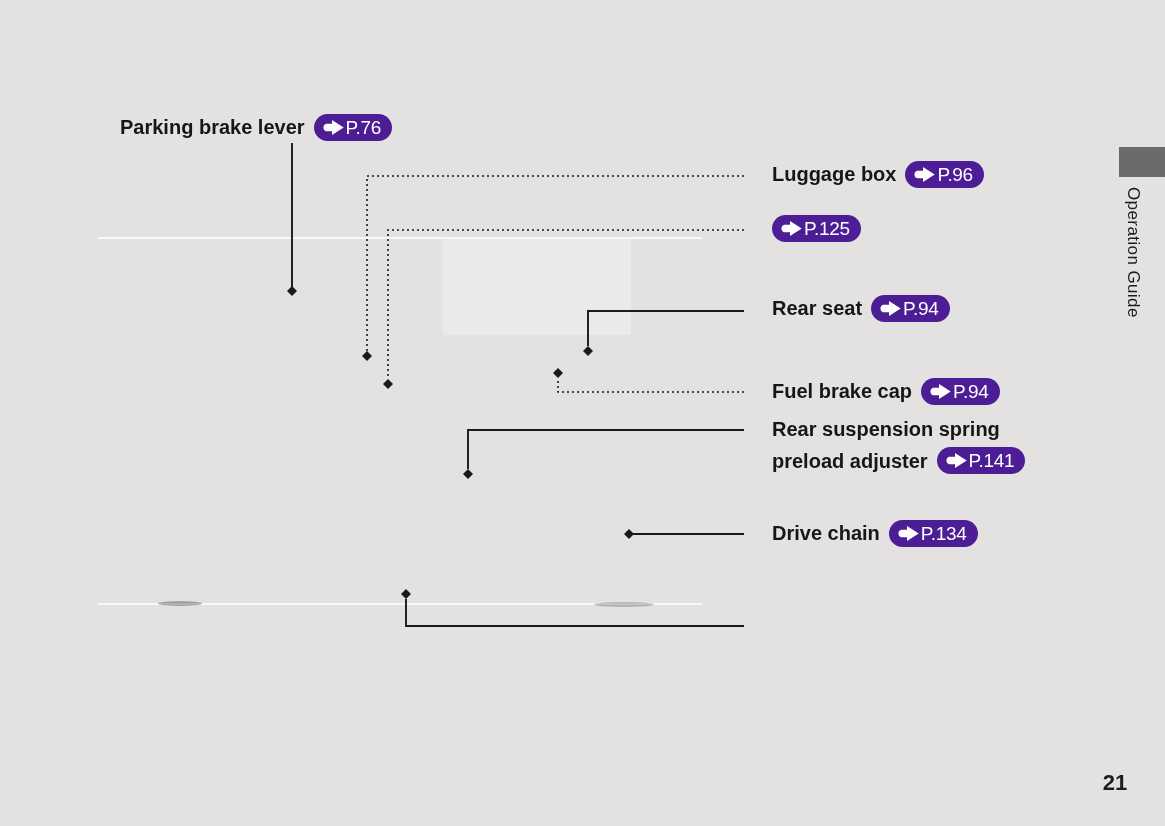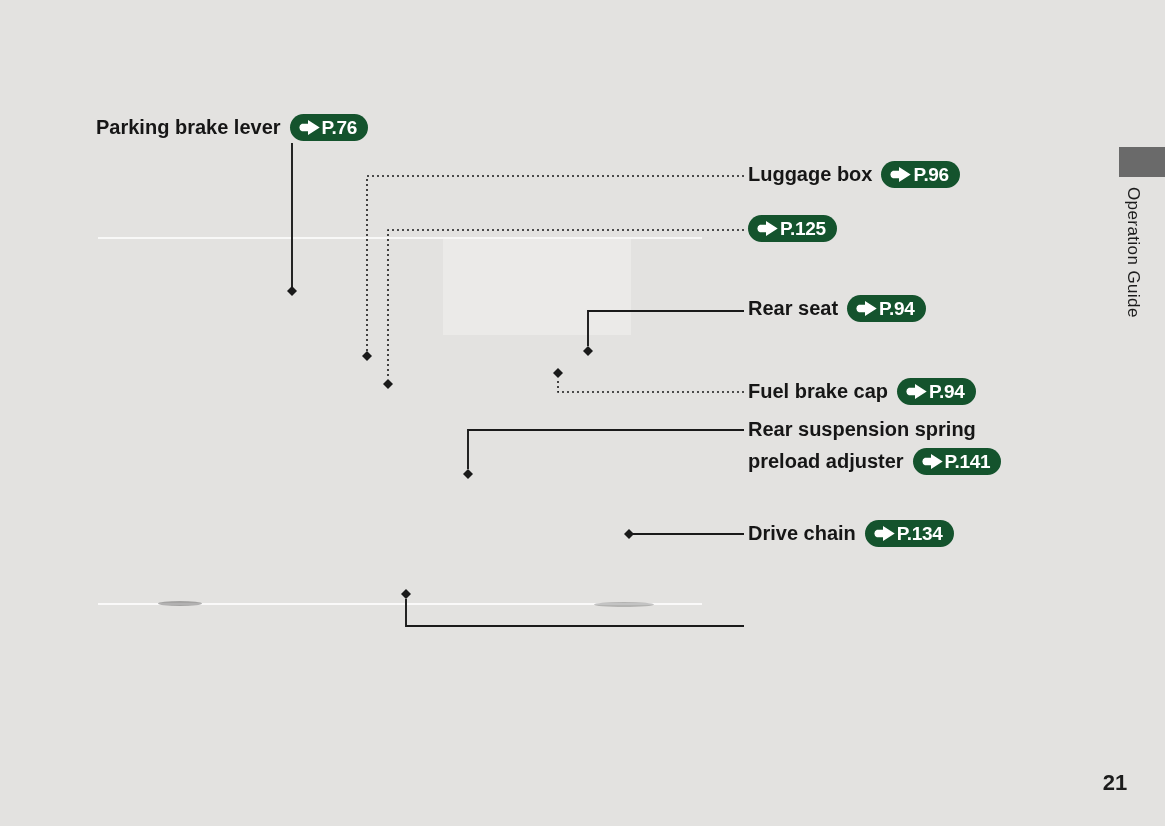--- a/index.html
+++ b/index.html
@@ -19,29 +19,30 @@
   .ghost-panel{left:443px;top:239px;width:188px;height:96px;background:rgba(255,255,255,.28);}
   .ghost-hline-lower{left:98px;top:603px;width:604px;height:2px;background:rgba(255,255,255,.8);}
   .ghost-smudge-a{left:158px;top:601px;width:44px;height:5px;border-radius:50%;background:rgba(70,70,70,.40);}
   .ghost-smudge-b{left:594px;top:602px;width:60px;height:5px;border-radius:50%;background:rgba(70,70,70,.30);}
 
   .callout{
     position:absolute;z-index:3;
     display:flex;align-items:center;gap:9px;
     color:#161616;font-weight:700;font-size:20px;line-height:28px;
     white-space:nowrap;
+    margin-left:24px;
   }
   .callout.two-line{display:block;}
-  .callout.two-line .row{display:flex;align-items:flex-end;gap:9px;margin-top:4px;}
+  .callout.two-line .row{display:flex;align-items:flex-start;gap:9px;margin-top:4px;}
   .badge{
     display:inline-flex;align-items:center;
     height:27px;border-radius:14px;
-    background:#14532d;color:#ffffff;
+    background:#4c1d95;color:#ffffff;
     padding:0 11px 0 5px;gap:1px;
-    font-weight:700;font-size:19px;line-height:27px;
+    font-weight:400;font-size:19px;line-height:27px;
   }
   .badge svg{display:block;width:26px;height:15px;}
   .badge .ref{letter-spacing:-0.3px;}
 
   .tab-marker{
     position:absolute;z-index:3;
     left:1119px;top:147px;width:46px;height:30px;
     background:#6a6a6a;
   }
   .vtext{

